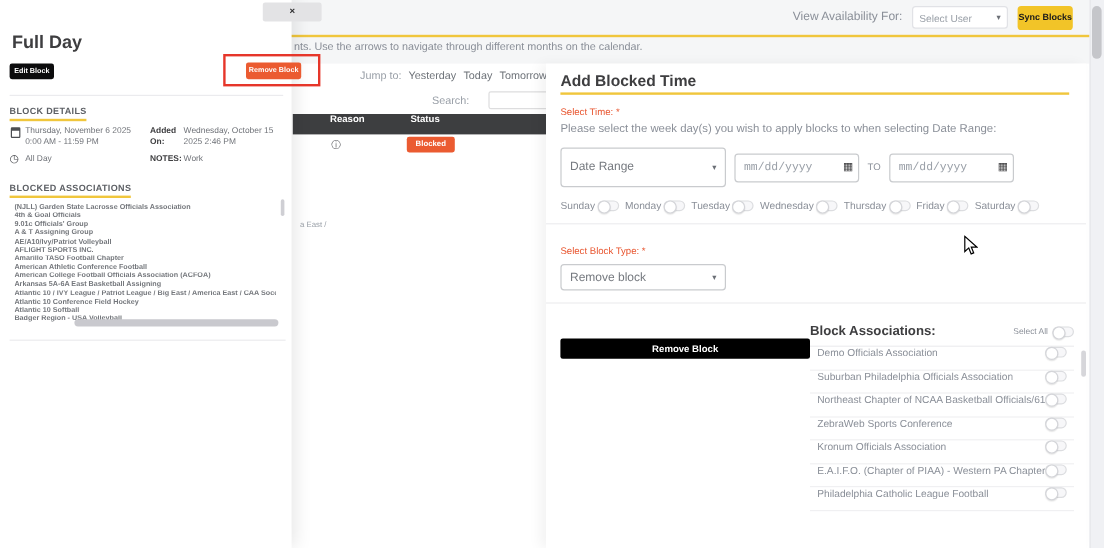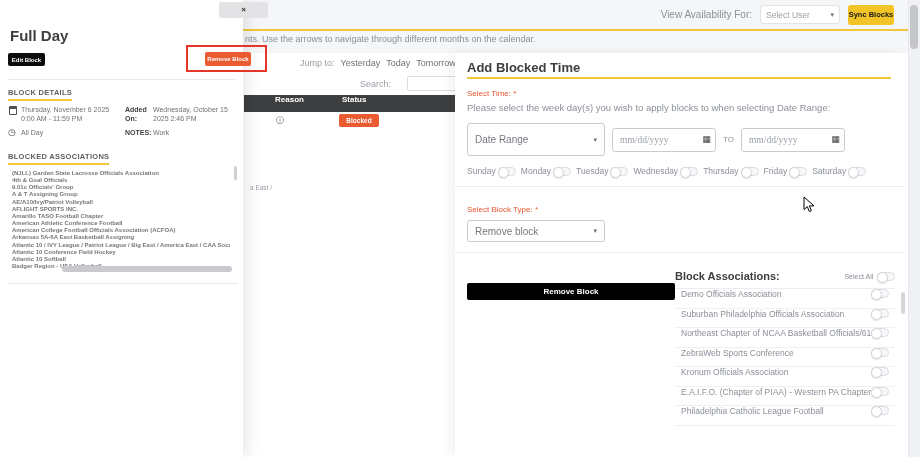--- a/index.html
+++ b/index.html
@@ -45,21 +45,21 @@
   .req{font-size:8px;color:#E8552F;margin-top:10px}
   .abt-instr{font-size:9.5px;color:#8a8f98;margin-top:4px}
   .ctl-row{display:flex;align-items:center;gap:7px;margin-top:10px}
   .sel{height:33px;border:1px solid #c9cbce;border-radius:3px;background:#fff;display:flex;align-items:center;
     justify-content:space-between;padding:0 7px;font-size:10px;color:#75797f;cursor:pointer}
   .w-dr{width:138px}
   .w-bt{width:138px;height:22px;margin-top:6px}
   .caret{font-size:7px;color:#6b6f76}
   .datebox{position:relative;width:104px;height:24px}
   .datebox input{width:100%;height:100%;border:1px solid #c9cbce;border-radius:3px;padding:0 16px 0 7px;
-    font-size:9.5px;color:#9aa0a8;font-family:Liberation Serif, serif;background:#fff}
+    font-size:9.5px;color:#9aa0a8;font-family:Liberation Mono, monospace;background:#fff}
   .datebox input::placeholder{color:#9aa0a8}
   .cal-glyph{position:absolute;right:5px;top:7px;font-size:9px;color:#3e3e40;line-height:1}
   .to-label{font-size:8px;color:#8a8f98}
   .days{display:flex;align-items:center;margin-top:10px;flex-wrap:nowrap}
   .day{display:flex;align-items:center;margin-right:5px;gap:2px;cursor:pointer}
   .day-lbl{font-size:8.5px;color:#8a8f98}
   .tgl{position:relative;width:18px;height:9px;border:1px solid #dcdde0;border-radius:6px;background:#f7f7f9;display:inline-block;flex:none;cursor:pointer}
   .tgl::after{content:"";position:absolute;left:-1px;top:-1px;width:9px;height:9px;border-radius:50%;
     background:#fff;border:1px solid #d4d5d9;box-shadow:0 1px 1px rgba(0,0,0,.10)}
   .hr{height:1px;background:#ededef;margin:10px -14px 0 -12px}

